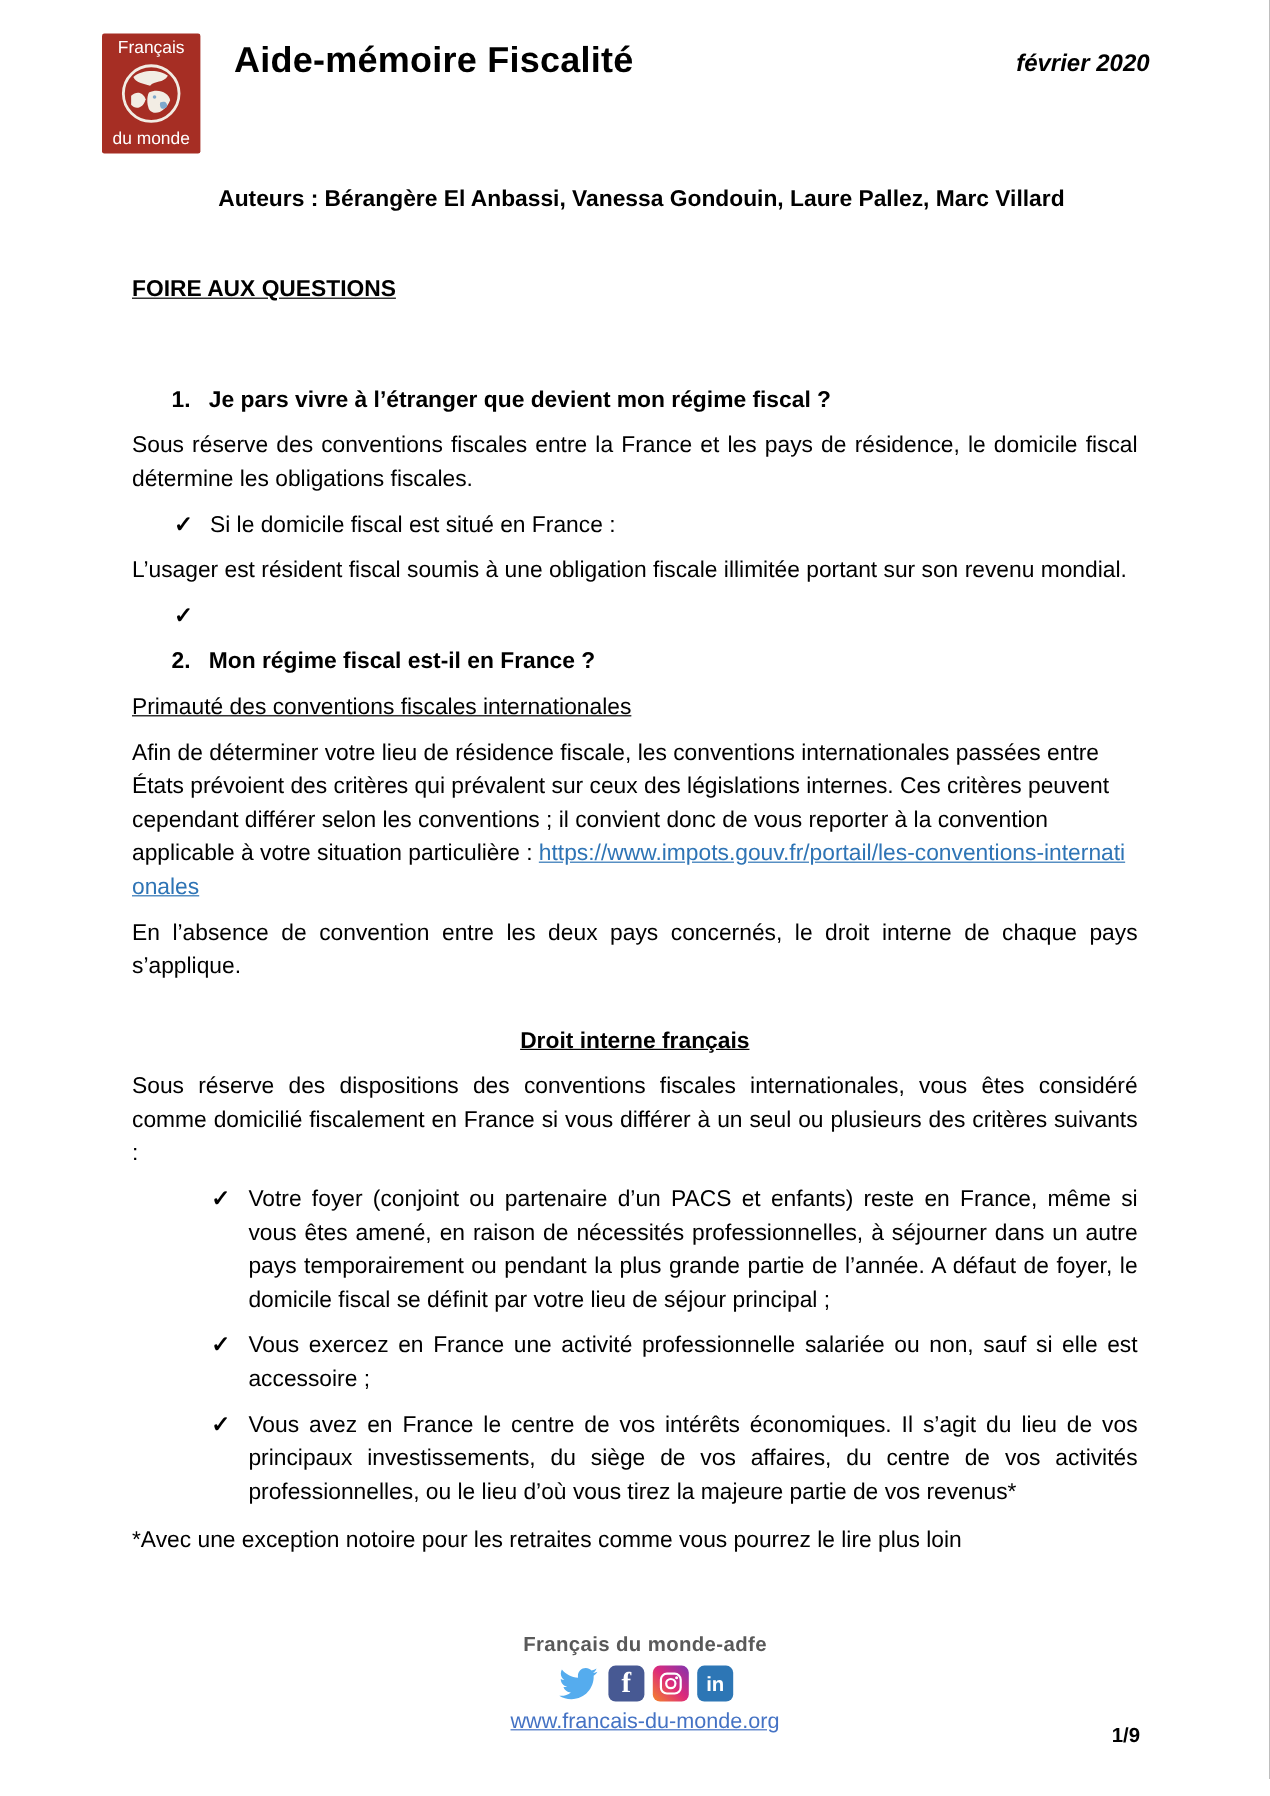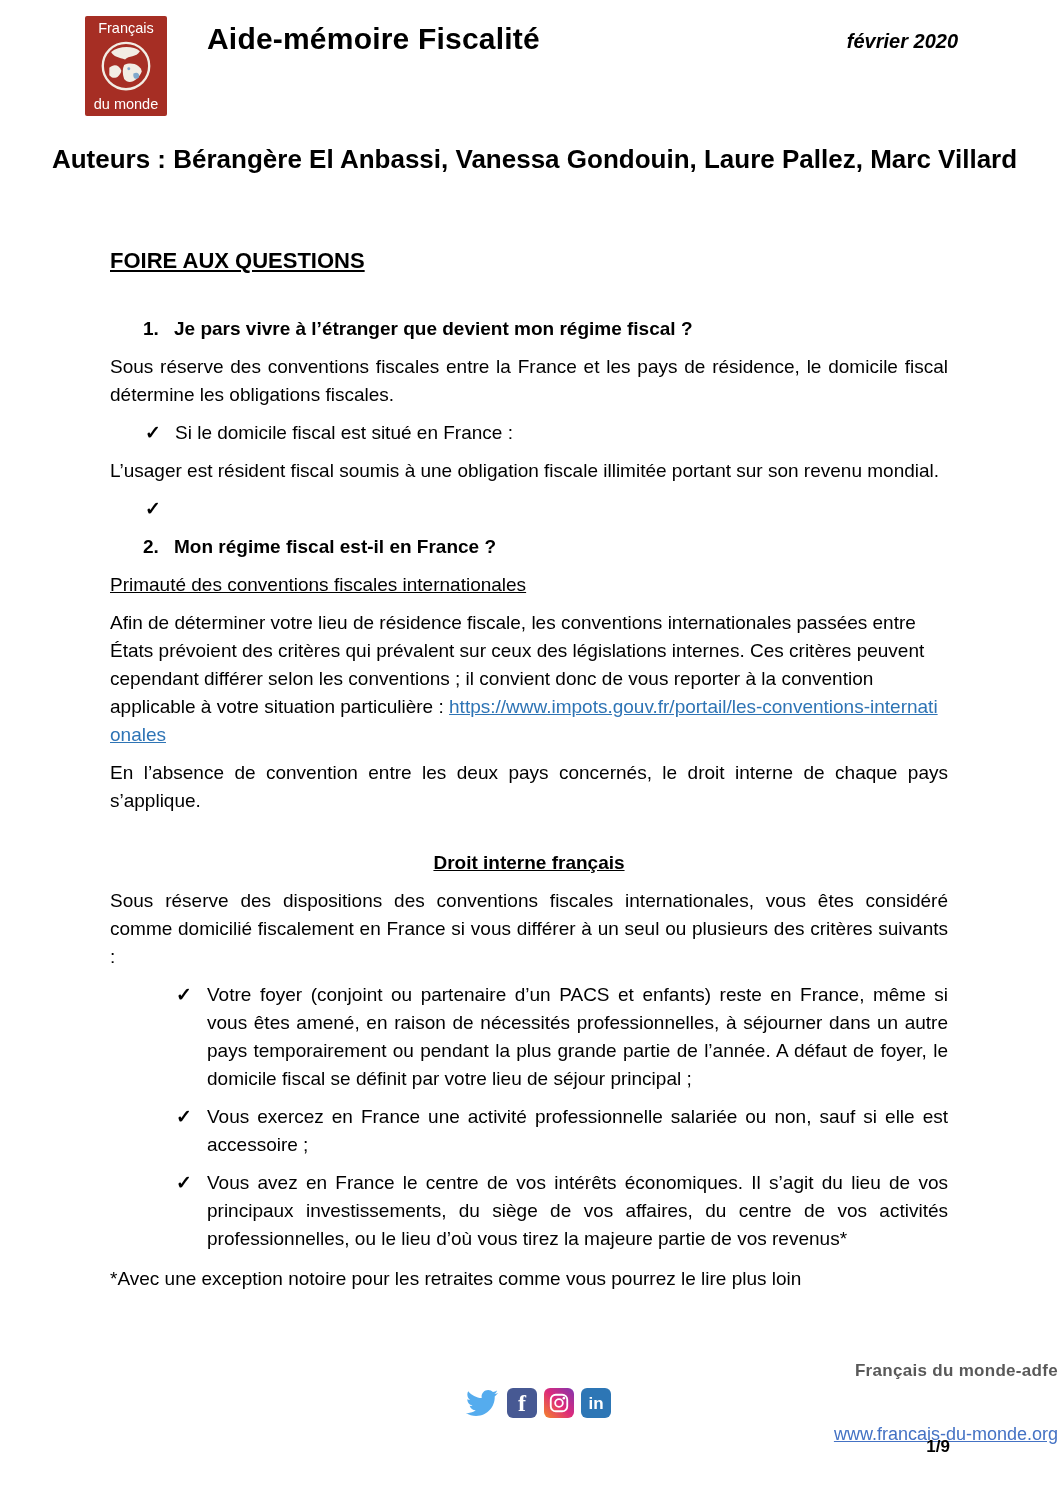--- a/index.html
+++ b/index.html
@@ -3,50 +3,50 @@
 <meta charset="utf-8">
 <style>
   * { margin:0; padding:0; box-sizing:border-box; }
   html,body { background:#888; }
   .page {
     width:1058px; height:1497px; margin:0 auto; position:relative;
     background:#ffffff; color:#000;
     font-family:"Liberation Sans", sans-serif;
   }
   
-  .header { display:flex; align-items:flex-start; padding:16px 100px 0 85px;gap:12px; }
+  .header { display:flex; align-items:flex-start; padding:28px 100px 0 85px; }
   .logo {
     width:82px; height:100px; background:#A62E24; color:#fff;
     display:flex; flex-direction:column; align-items:center; justify-content:space-between;
     padding:5px 3px; flex:0 0 auto; border-radius:2px;
   }
   .logo-text { font-size:14.5px; line-height:1; white-space:nowrap; }
   .globe { display:block; }
   .title { font-size:30px; font-weight:bold; margin:6px 0 0 28px; letter-spacing:.2px; }
   .date { margin-left:auto; font-size:20px; font-weight:bold; font-style:italic; margin-top:14px; }
   
-  .authors { text-align:center; font-weight:bold; font-size:26px; margin-top:28px;padding-left:11px; }
+  .authors { text-align:center; font-weight:bold; font-size:19px; margin-top:28px;padding-left:11px; }
   .content { padding:0 110px; font-size:19px; line-height:28px; }
-  .faq-heading { font-size:22px; font-weight:bold; text-decoration:underline; margin-top:72px; }
-  .q-heading { margin-top:40px; font-weight:bold; font-size:19px; padding-left:33px; }
+  .faq-heading { font-size:19px; font-weight:bold; text-decoration:underline; margin-top:50px; }
+  .q-heading { margin-top:64px; font-weight:bold; font-size:19px; padding-left:33px; }
   .q-heading .num { display:inline-block; min-width:31px; }
   .para { margin-top:10px; text-align:justify; }
   .para.left { text-align:left; }
   .check-item { margin-top:10px; padding-left:65px; position:relative; }
   .check-item .check { position:absolute; left:35px; top:0; font-weight:bold; }
   .check-item.lvl2 { padding-left:97px; text-align:justify; }
   .check-item.lvl2 .check { left:66px; }
   .sub-heading { margin-top:10px; text-decoration:underline; }
   .sub-heading.bold { font-weight:bold; margin-top:34px;text-align:center; }
   .q2-gap { margin-top:48px; }
   .u { text-decoration:underline; }
   a.doclink { color:#2E74B5; text-decoration:underline; cursor:pointer; word-break:break-all; }
   .footnote { margin-top:12px; text-align:left; }
   
-  .footer { position:absolute; left:17px; right:0; bottom:52px; text-align:right; }
+  .footer { position:absolute; left:17px; right:0; bottom:52px; text-align:center; }
   .f-org { color:#595959; font-weight:bold; font-size:17px; letter-spacing:.3px; }
   .f-icons { display:flex; justify-content:center; align-items:center; gap:7px; margin:7px 0 6px; }
   .icon { width:30px; height:30px; display:inline-flex; align-items:center; justify-content:center;
           border-radius:6px; cursor:pointer; }
   .icon.tw { background:transparent; width:36px; }
   .icon.fb { background:#475993; }
   .icon.ig { background:linear-gradient(45deg,#f58529 0%,#dd2a7b 50%,#8134af 100%); }
   .icon.li { background:#2D76B5; }
   .fb-f { color:#fff; font-weight:bold; font-size:24px; line-height:1; font-family:"Liberation Serif", serif; }
   .li-in { color:#fff; font-weight:bold; font-size:17px; line-height:1; }

